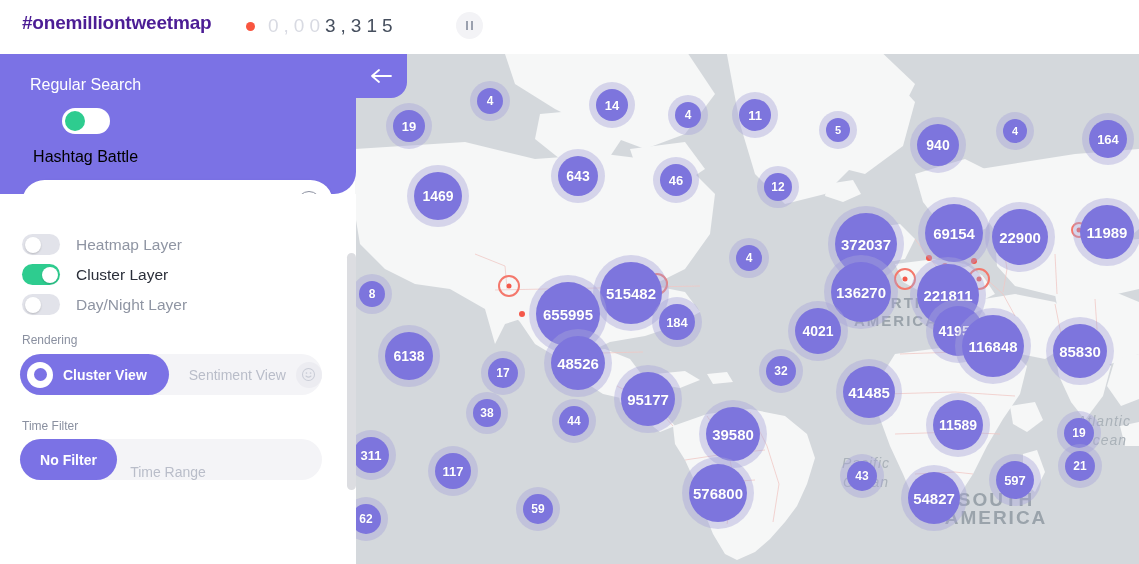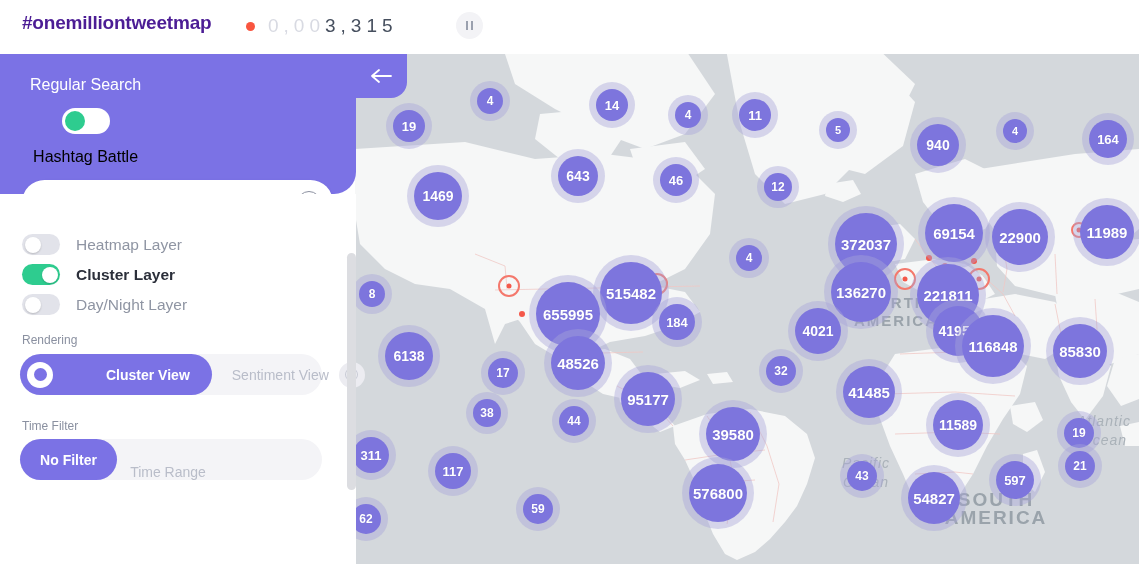--- a/index.html
+++ b/index.html
@@ -63,21 +63,21 @@
 
   .panel-body{position:absolute;left:0;top:140px;width:356px;height:370px;background:#fff;}
 
   .tg-row{position:absolute;left:22px;display:flex;align-items:center;gap:16px;}
   .tg{width:38px;height:21px;border-radius:11px;background:#e2e3ea;position:relative;cursor:pointer;flex:0 0 auto;}
   .tg .kn{position:absolute;top:2.5px;left:2.5px;width:16px;height:16px;border-radius:50%;background:#fff;
     box-shadow:0 1px 2px rgba(0,0,0,.18);}
   .tg.on{background:#2ecc8f;}
   .tg.on .kn{left:19.5px;}
   .tg-text{font-size:15.5px;color:#8f95a3;text-align:center;}
-  .tg-text.active{color:#2b2f3a;font-weight:bold;}
+  .tg-text.active{color:#2b2f3a;}
 
   .section-title{position:absolute;left:22px;font-size:12px;color:#8a90a0;}
 
   .seg{position:absolute;left:20px;height:41px;border-radius:21px;background:#f4f4f7;display:flex;align-items:center;}
   .seg .opt{height:41px;display:flex;align-items:center;justify-content:center;font-size:14px;color:#b9bdc9;
     border-radius:21px;cursor:pointer;white-space:nowrap;}
   .seg .opt.active{background:#7b72e5;color:#fff;font-weight:bold;}
 
   .radio-dot{width:26px;height:26px;border-radius:50%;background:#fff;display:flex;align-items:center;justify-content:center;
     margin-left:7px;margin-right:10px;flex:0 0 auto;}
@@ -414,21 +414,21 @@
       </div>
       <div class="tg-row" style="top:100px;">
         <span class="tg">
             <span class="kn"></span>
           </span>
         <span class="tg-text">Day/Night Layer</span>
       </div>
 
       <div class="section-title" style="top:139px;">Rendering</div>
       <div class="seg" style="top:160px;width:302px;">
-        <div class="opt active" style="padding-right:22px;gap:43px;">
+        <div class="opt active" style="padding-right:22px;">
           <span class="radio-dot">
               <i></i>
             </span>
           <span>Cluster View</span>
         </div>
         <div class="opt" style="padding-left:20px;">
           <span>Sentiment View</span>
           <span class="smiley">
             <svg width="15" height="15" viewBox="0 0 16 16">
               <circle cx="8" cy="8" r="6.4" fill="none" stroke="#c9ccd6" stroke-width="1.1"></circle>

